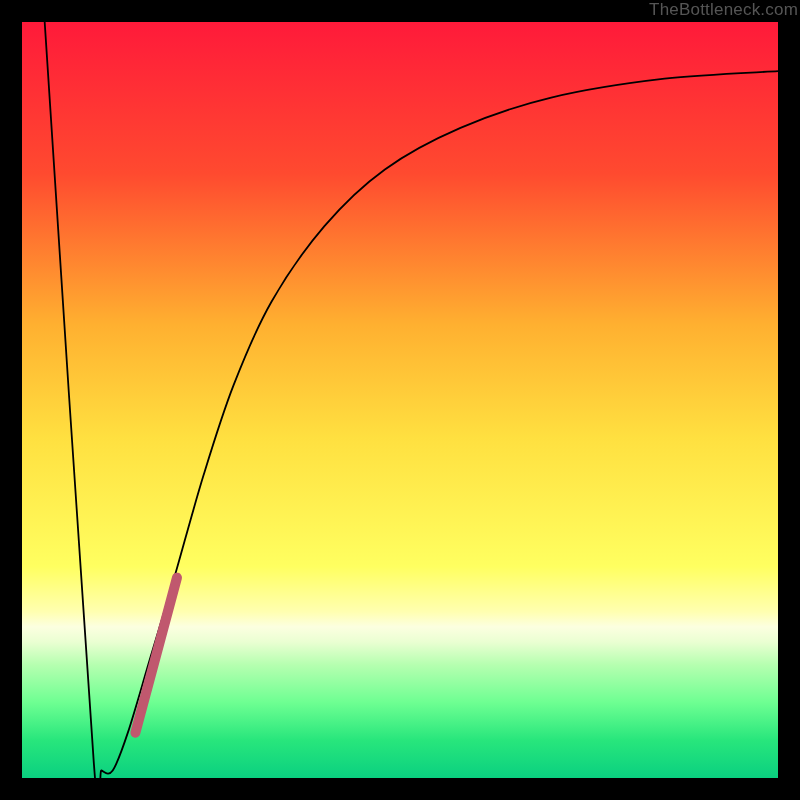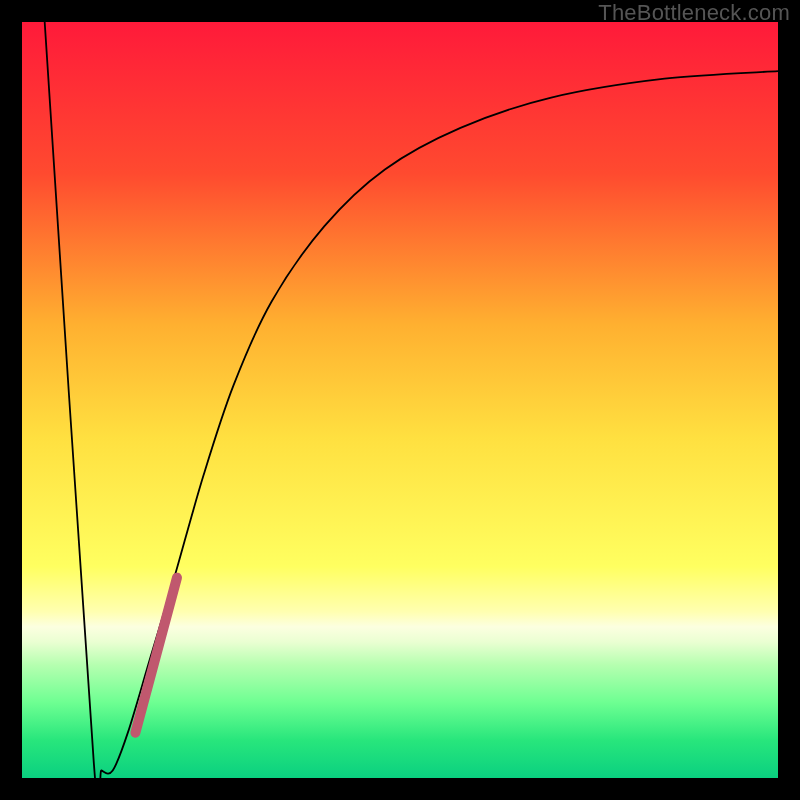--- a/index.html
+++ b/index.html
@@ -23,23 +23,23 @@
     position: absolute;
     left: 22px;
     top: 22px;
     width: 756px;
     height: 756px;
     overflow: hidden;
   }
   .watermark {
     position: absolute;
     top: 0px;
-    right: 10px;
+    right: 2px;
     color: #555;
-    font-size: 22px;
+    font-size: 17px;
     font-weight: 500;
     letter-spacing: 0.2px;
     user-select: none;
   }
 </style>
 </head>
 <body>
 
 <div class="frame">
   <div class="watermark">TheBottleneck.com</div>

